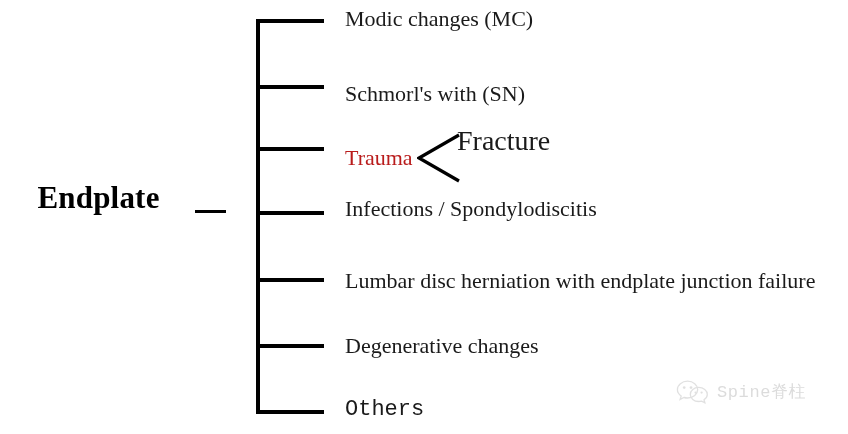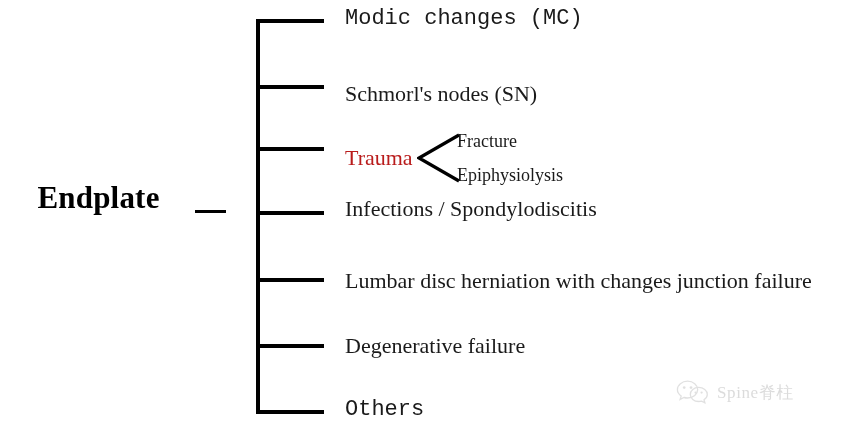--- a/index.html
+++ b/index.html
@@ -90,41 +90,41 @@
   .trauma-bracket {
     position: absolute;
     left: 72px;
     top: 4px;
     width: 44px;
     height: 52px;
   }
   .sub-label {
     position: absolute;
     left: 112px;
-    font-size: 18px;
+    font-size: 28px;
     line-height: 22px;
     white-space: nowrap;
     color: #1a1a1a;
   }
   .sub-label.first { top: 2px; }
   .sub-label.second { top: 36px; }
 
   
   .watermark {
     position: absolute;
     left: 676px;
     top: 379px;
     display: flex;
     align-items: center;
     gap: 7px;
     opacity: 0.5;
   }
   .watermark-mark { display: block; }
   .watermark-text {
-    font-family: Liberation Serif, serif;
+    font-family: Liberation Mono, monospace;
     font-size: 17px;
     line-height: 17px;
     color: #b9b9b9;
     letter-spacing: 0.6px;
     white-space: nowrap;
   }
 </style>
 </head>
 <body>
 
@@ -142,35 +142,34 @@
       <div class="branch-arm" style="top: 19px;"></div>
       <div class="branch-arm" style="top: 85px;"></div>
       <div class="branch-arm" style="top: 147px;"></div>
       <div class="branch-arm" style="top: 211px;"></div>
       <div class="branch-arm" style="top: 278px;"></div>
       <div class="branch-arm" style="top: 344px;"></div>
       <div class="branch-arm" style="top: 410px;"></div>
     </div>
 
   <div id="branch-labels">
-      <div class="branch-label" style="top: 8px; font-family: Liberation Mono, monospace;">Modic changes (MC)</div>
-      <div class="branch-label" style="top: 83px;">Schmorl's nodes (SN)</div>
+      <div class="branch-label" style="top: 8px;">Modic changes (MC)</div>
+      <div class="branch-label" style="top: 83px;">Schmorl's with (SN)</div>
       <div class="branch-label" style="top: 198px;">Infections / Spondylodiscitis</div>
-      <div class="branch-label" style="top: 270px;">Lumbar disc herniation with changes junction failure</div>
-      <div class="branch-label" style="top: 335px;">Degenerative failure</div>
+      <div class="branch-label" style="top: 270px;">Lumbar disc herniation with endplate junction failure</div>
+      <div class="branch-label" style="top: 335px;">Degenerative changes</div>
       <div class="branch-label" style="top: 399px; font-family: Liberation Mono, monospace;">Others</div>
     </div>
 
   <div class="trauma-group">
     <div class="trauma-main">Trauma</div>
     <svg class="trauma-bracket" viewBox="0 0 44 52">
       <path d="M 42 3 L 2 26 L 42 49" fill="none" stroke="#000000" stroke-width="3.2" stroke-linecap="butt" stroke-linejoin="miter"></path>
     </svg>
     <div class="sub-label first">Fracture</div>
-    <div class="sub-label second">Epiphysiolysis</div>
   </div>
 
   <div class="watermark">
     <svg class="watermark-mark" width="34" height="26" viewBox="0 0 34 26">
       <g fill="none" stroke="#c3c3c3" stroke-width="1.3">
         <path d="M11.6 2.2 C5.9 2.2 1.4 6 1.4 10.6 C1.4 13.2 2.9 15.5 5.2 17 L4.1 20.4 L8.0 18.5 C9.1 18.8 10.3 19.0 11.6 19.0 C17.2 19.0 21.7 15.2 21.7 10.6 C21.7 6 17.2 2.2 11.6 2.2 Z"></path>
         <path d="M22.6 8.4 C18.0 8.4 14.3 11.6 14.3 15.5 C14.3 19.3 18.0 22.5 22.6 22.5 C23.6 22.5 24.6 22.4 25.5 22.1 L28.9 23.7 L28.0 20.8 C30.0 19.5 31.3 17.6 31.3 15.5 C31.3 11.6 27.5 8.4 22.6 8.4 Z"></path>
       </g>
       <g fill="#c3c3c3">
         <circle cx="8.2" cy="8.6" r="1.35"></circle>

